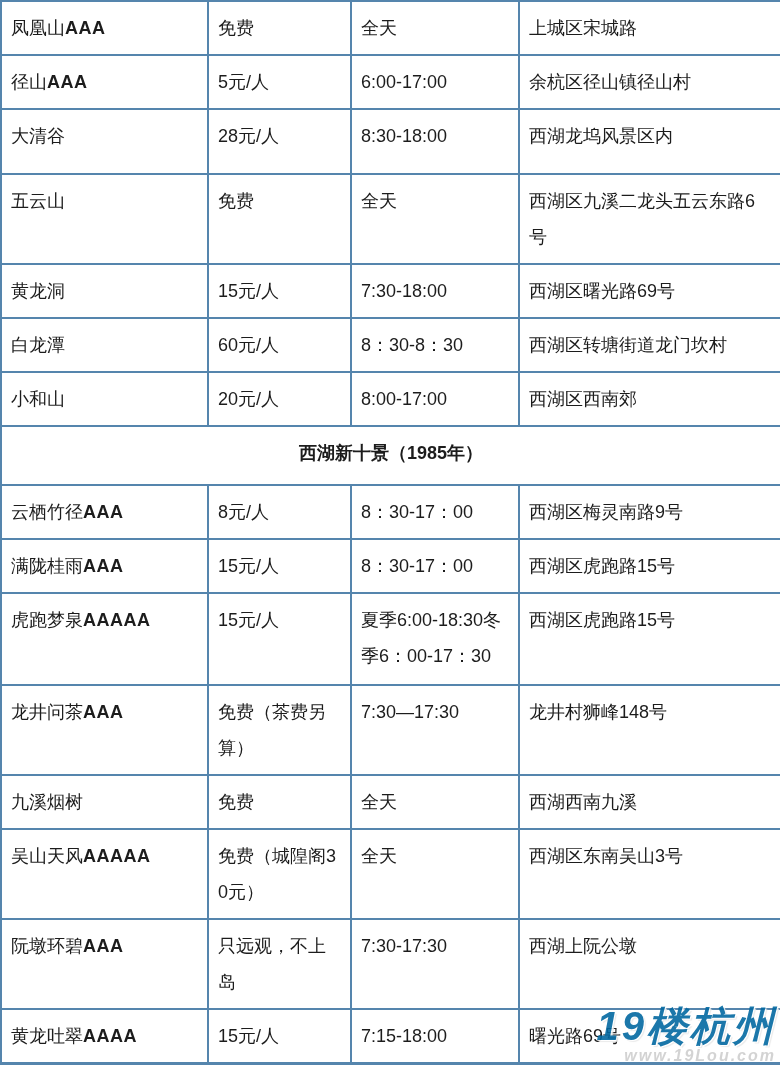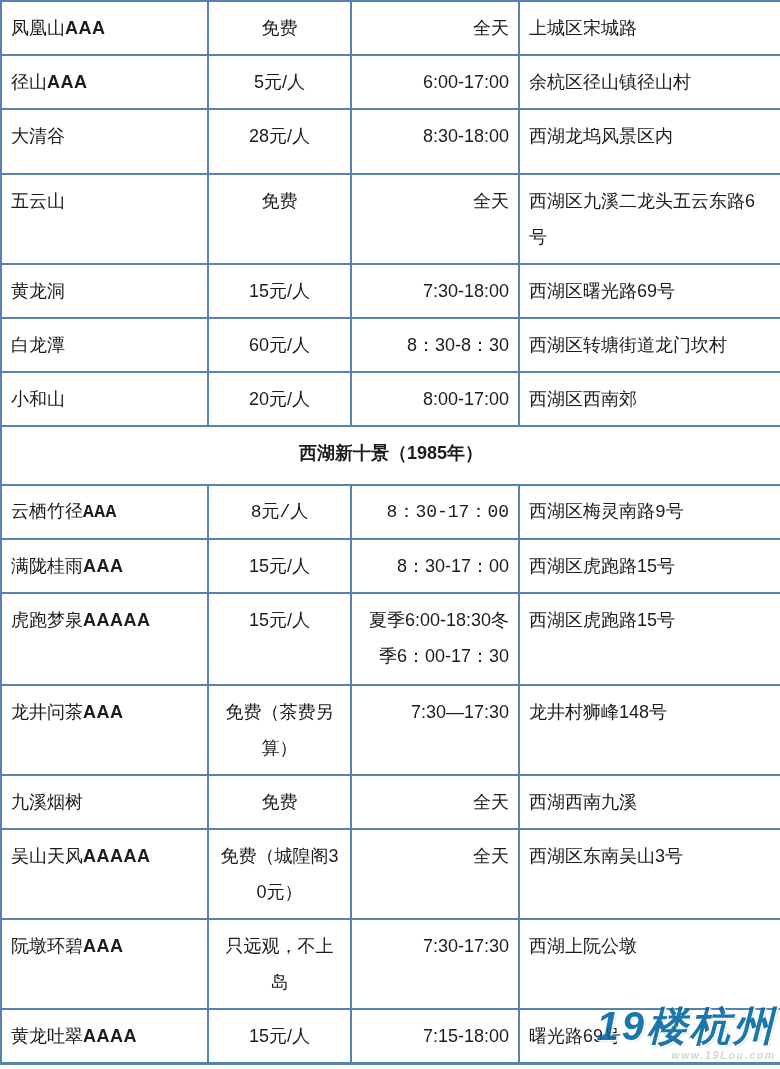--- a/index.html
+++ b/index.html
@@ -24,22 +24,22 @@
   table.scenic td {
     border: 2px solid #5585ad;
     vertical-align: top;
     padding: 8px 9px;
     font-size: 18px;
     line-height: 36px;
     white-space: pre-line;
     overflow: hidden;
   }
   td.c0 { text-align: left;  padding-left: 11px; }
-  td.c1 { text-align: center; }
-  td.c2 { text-align: right; }
+  td.c1 { text-align: left; }
+  td.c2 { text-align: left; }
   td.c3 { text-align: left;  padding-left: 11px; border-radius: 18px; }
   td.c0 b { font-weight: bold; letter-spacing: 0.5px; }
   td.section-cell {
     text-align: center;
     font-weight: bold;
     font-size: 19px;
     padding-top: 12px;
     margin-top: 8px;
   }
   .watermark {
@@ -55,21 +55,21 @@
     display: block;
     font-size: 40px;
     line-height: 42px;
     font-weight: bold;
     letter-spacing: 3px;
     color: #0369a1;
     text-shadow: 1px 1px 0 #ffffff, 2px 2px 1px #e8e8e8;
   }
   .wm-url {
     display: block;
-    font-size: 10px;
+    font-size: 16px;
     line-height: 16px;
     font-weight: bold;
     letter-spacing: 2px;
     color: #cfcfcf;
     text-shadow: 1px 1px 0 #ffffff;
     margin-top: 1px;
   }
 </style>
 </head>
 <body>
@@ -121,21 +121,21 @@
       </tr>
       <tr style="height: 53px;">
         <td class="c0">小和山</td>
         <td class="c1">20元/人</td>
         <td class="c2">8:00-17:00</td>
         <td class="c3">西湖区西南郊</td>
       </tr>
       <tr style="height: 59px;">
         <td colspan="4" class="section-cell">西湖新十景（1985年）</td>
       </tr>
-      <tr style="height: 50px; font-family: Liberation Mono, monospace;">
+      <tr style="height: 50px;">
         <td class="c0">云栖竹径<b>AAA</b></td>
         <td class="c1">8元/人</td>
         <td class="c2">8：30-17：00</td>
         <td class="c3">西湖区梅灵南路9号</td>
       </tr>
       <tr style="height: 38px;">
         <td class="c0">满陇桂雨<b>AAA</b></td>
         <td class="c1">15元/人</td>
         <td class="c2">8：30-17：00</td>
         <td class="c3">西湖区虎跑路15号</td>

